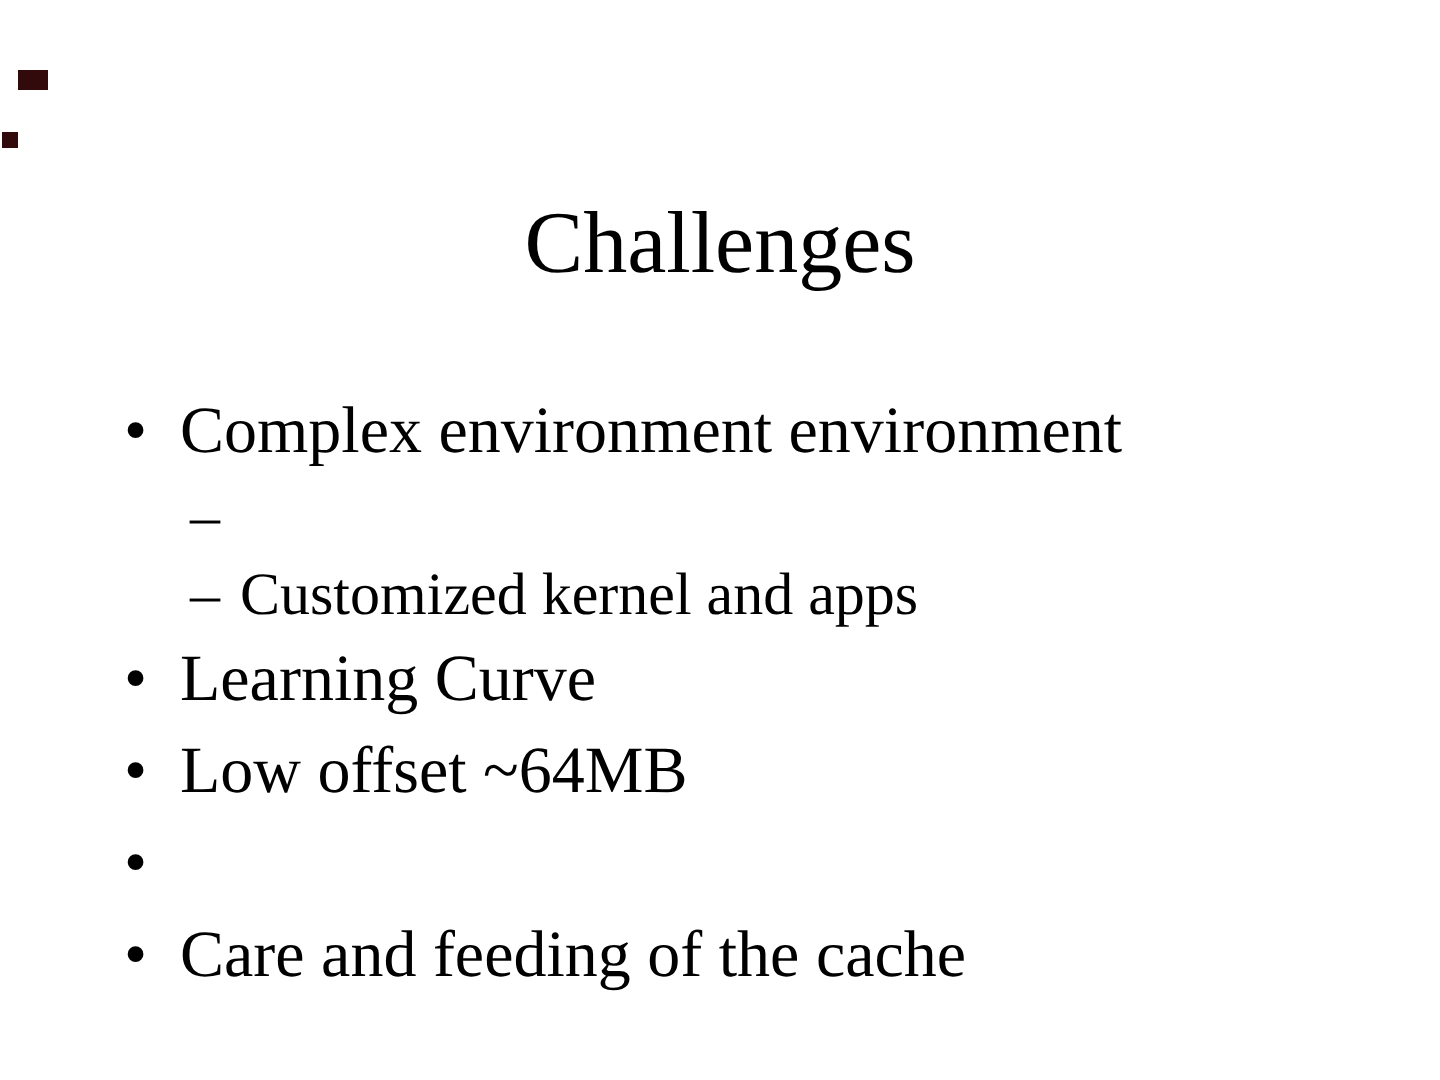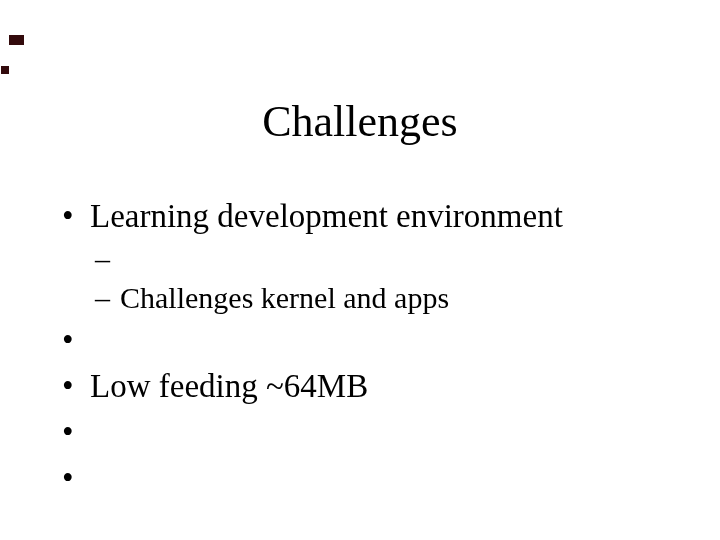--- a/index.html
+++ b/index.html
@@ -79,43 +79,45 @@
   <div class="corner-mark m1" style="background: rgb(51, 10, 12);"></div>
   <div class="corner-mark m2" style="background: rgb(51, 10, 12);"></div>
   <div class="corner-mark m3" style="background: rgb(51, 10, 12);"></div>
 
   <h1 class="title">Challenges</h1>
 
   <div class="content">
 
     <div class="row l1">
       <span class="marker">•</span>
-      <span class="text">Learning development environment</span>
+      <span class="text">Complex environment environment</span>
     </div>
 
     <div class="row l2">
       <span class="marker">–</span>
     </div>
 
     <div class="row l2">
       <span class="marker">–</span>
-      <span class="text">Challenges kernel and apps</span>
+      <span class="text">Customized kernel and apps</span>
+    </div>
+
+    <div class="row l1">
+      <span class="marker">•</span>
+      <span class="text">Learning Curve</span>
+    </div>
+
+    <div class="row l1">
+      <span class="marker">•</span>
+      <span class="text">Low offset ~64MB</span>
     </div>
 
     <div class="row l1">
       <span class="marker">•</span>
     </div>
 
     <div class="row l1">
       <span class="marker">•</span>
-      <span class="text">Low feeding ~64MB</span>
-    </div>
-
-    <div class="row l1">
-      <span class="marker">•</span>
-    </div>
-
-    <div class="row l1">
-      <span class="marker">•</span>
+      <span class="text">Care and feeding of the cache</span>
     </div>
 
   </div>
 </div>
 
 </body></html>

